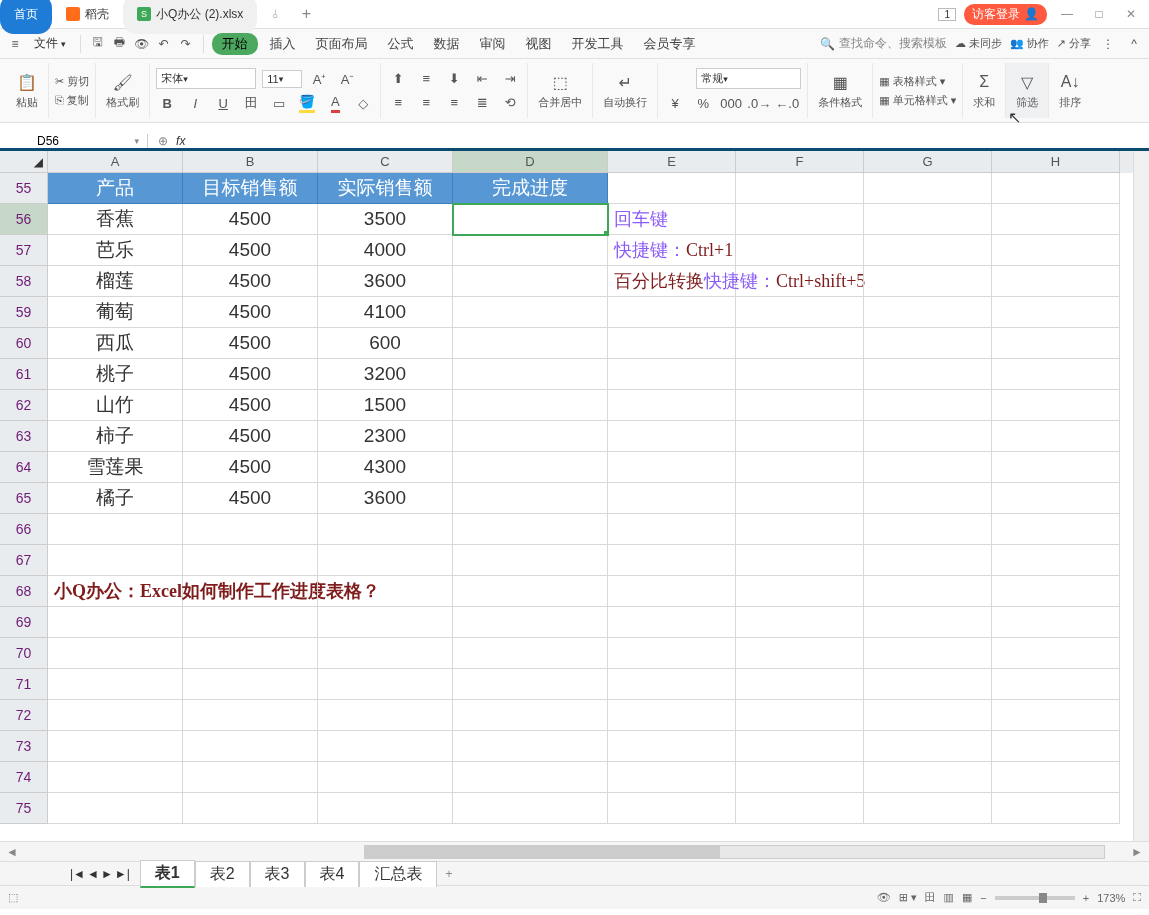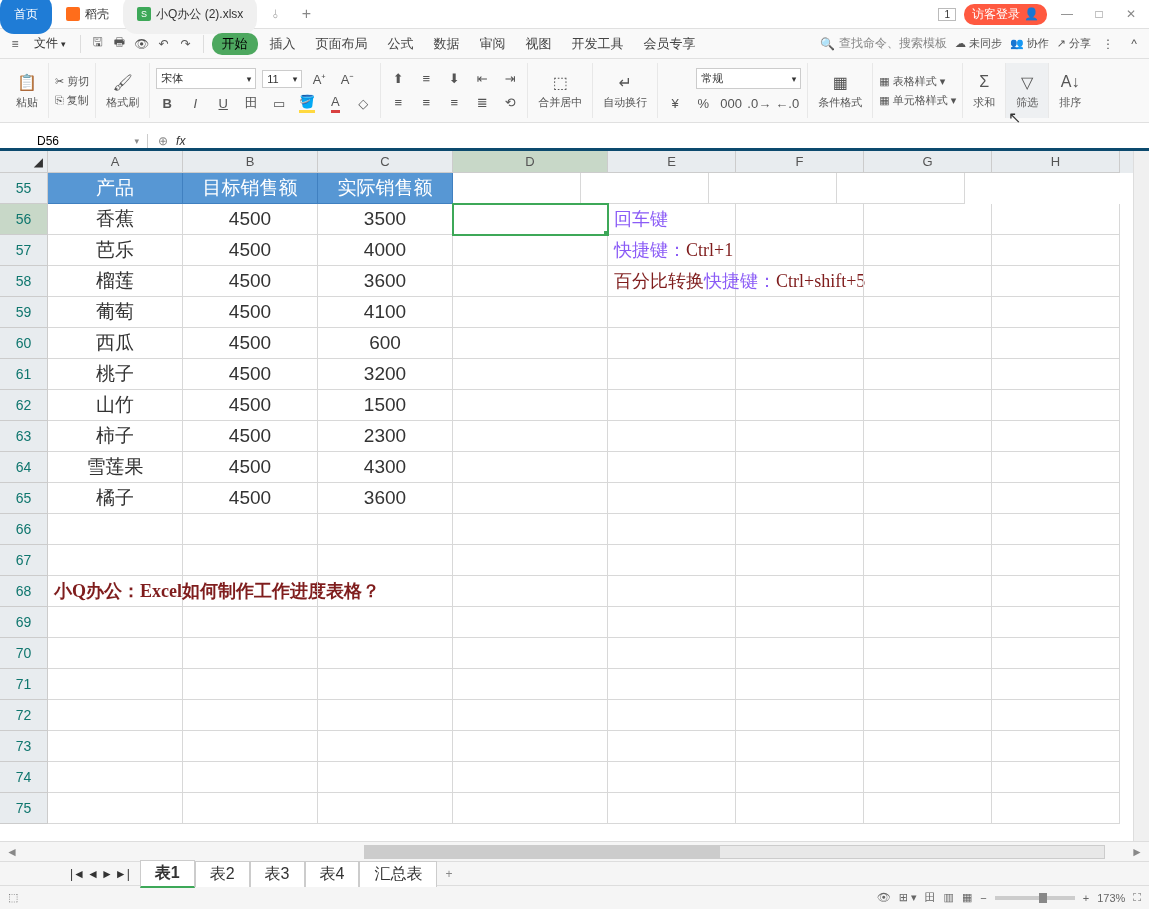--- a/index.html
+++ b/index.html
@@ -29,21 +29,21 @@
 .search-box { display:flex; align-items:center; gap:4px; color:#888; font-size:12px;}
 
 
 .ribbon { height: 64px; background: #f9f9f9; border-bottom: 1px solid #e0e0e0; display: flex; padding: 4px 6px; }
 .rib-group { display: flex; flex-direction: column; justify-content: center; padding: 0 6px; border-right: 1px solid #e8e8e8; gap:4px;}
 .rib-group:last-child { border-right:none;}
 .rib-row { display: flex; align-items: center; gap: 6px; }
 .rib-btn-big { display: flex; flex-direction: column; align-items: center; font-size: 11px; color: #555; gap:2px; padding:0 4px;}
 .rib-icon { width: 22px; height: 22px; display:inline-flex; align-items:center; justify-content:center; color:#555; font-size:16px;}
 .rib-small { font-size: 11px; color:#555; display:flex; align-items:center; gap:3px;}
-.font-select { border:1px solid #ccc; padding:2px 4px; font-size:11px; background:#fff; display:inline-flex; align-items:center; justify-content:space-between;}
+.font-select { border:1px solid #ccc; padding:2px 4px; font-size:11px; background:#fff; display:inline-flex; align-items:center; }
 .font-name { width:100px;}
 .font-size { width:40px;}
 .fmt-btn { width:22px; height:20px; display:inline-flex; align-items:center; justify-content:center; color:#555; font-size:13px;}
 .color-bar-yellow::after { content:''; display:block; height:3px; background:#ffd940; margin-top:1px;}
 .color-bar-red::after { content:''; display:block; height:3px; background:#d94040; margin-top:1px;}
 
 
 .formulabar { height: 28px; display: flex; align-items: flex-end; border-bottom: 3px solid #0c4a6e; }
 .namebox { width: 148px; border-right: 1px solid #ccc; padding: 0 8px; display:flex; align-items:center; justify-content:space-between;}
 .namebox input { border:none; width:80px; text-align:center; font-size:12px; outline:none; background:transparent;}
@@ -52,21 +52,21 @@
 
 
 .grid-wrap { position: relative; height: 690px; overflow: hidden; background:#fff; display:flex;}
 .grid-main { flex:1; position:relative; overflow:hidden;}
 .col-headers { display:flex; height:22px; background:#e8ecef;}
 .corner { width:48px; background:#e8ecef; border-right:1px solid #ccc; border-bottom:1px solid #ccc; display:flex; align-items:center; justify-content:flex-end; padding-right:4px;}
 .col-h { border-right:1px solid #ccc; border-bottom:1px solid #ccc; text-align:center; line-height:22px; font-size:13px; color:#555; background:#e8ecef;}
 .col-h.sel { background:#c8d8c8; }
 .grid-body { display:flex;}
 .row-headers { width:48px;}
-.row-h { height:31px; border-right:1px solid #ccc; border-bottom:1px solid #ccc; background:#e8ecef; text-align:center; line-height:31px; font-size:14px; color:#0f766e;}
+.row-h { height:31px; border-right:1px solid #ccc; border-bottom:1px solid #ccc; background:#e8ecef; text-align:center; line-height:31px; font-size:14px; color:#701a75;}
 .row-h.sel { background:#c8d8c8;}
 .cells { position:relative;}
 .cell-row { display:flex; height:31px;}
 .cell { border-right:1px solid #d8d8d8; border-bottom:1px solid #d8d8d8; padding:0 6px; display:flex; align-items:center; font-size:18px; overflow:hidden; white-space:nowrap;}
 .hdr-cell { background:#5797d4; color:#fff; font-size:19px; justify-content:center; border-right:1px solid #4080c0; border-bottom:1px solid #4080c0;}
 .data-a { justify-content:center; font-size:19px;}
 .data-num { justify-content:center; font-size:19px;}
 .note-red { color:#7f1d1d; font-family:"SimSun";}
 .note-black { color:#8b5cf6; font-family:"SimSun";}
 .sel-cell { outline:2px solid #3da858; outline-offset:-1px; background:#fff; position:relative;}
@@ -325,20 +325,21 @@
           <div class="row-h">72</div>
           <div class="row-h">73</div>
           <div class="row-h">74</div>
           <div class="row-h">75</div>
         </div>
     <div class="cells" id="cells">
           <div class="cell-row">
             <div class="cell cw-a hdr-cell">产品</div>
             <div class="cell cw-b hdr-cell">目标销售额</div>
             <div class="cell cw-c hdr-cell">实际销售额</div>
+            <div class="cell cw-d hdr-cell">完成进度</div>
             <div class="cell cw-e"></div>
             <div class="cell cw-f"></div>
             <div class="cell cw-g"></div>
             <div class="cell cw-h"></div>
           </div>
           <div class="cell-row">
             <div class="cell cw-a data-a">香蕉</div>
             <div class="cell cw-b data-num">4500</div>
             <div class="cell cw-c data-num">3500</div>
             <div class="cell cw-d sel-cell"></div>

